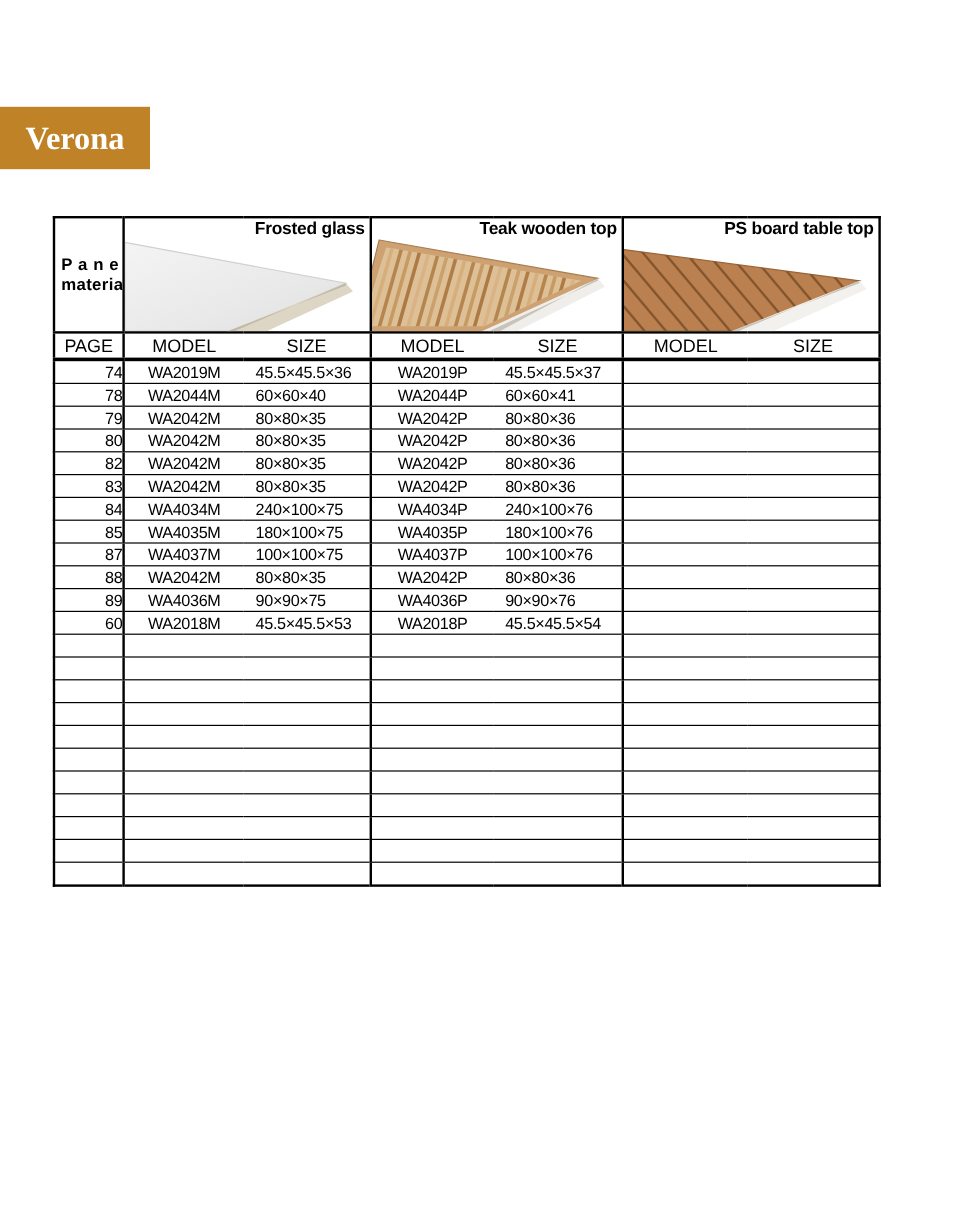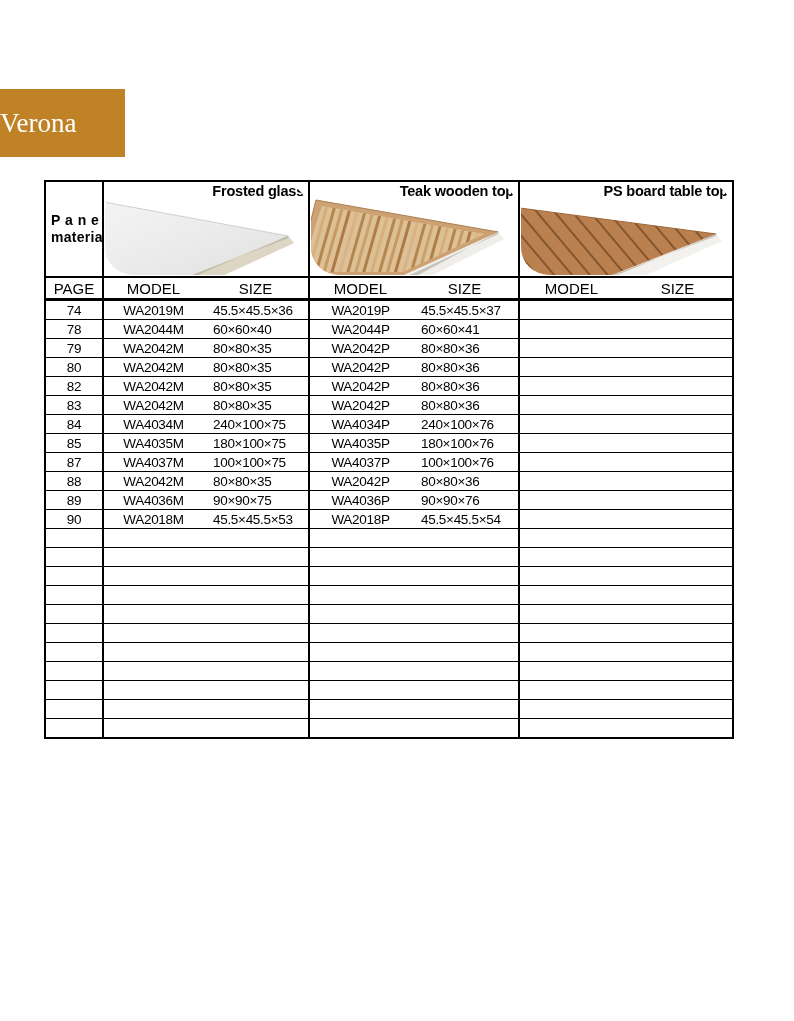--- a/index.html
+++ b/index.html
@@ -1,41 +1,41 @@
 <!DOCTYPE html>
 <html><head>
 <meta charset="utf-8">
 <style>
   html,body{margin:0;padding:0;background:#ffffff;}
   .page{position:relative;width:794px;height:1021px;background:#ffffff;overflow:hidden;
         font-family:"Liberation Sans",sans-serif;color:#000;}
   
-  .brand{position:absolute;left:0;top:89px;width:125px;height:68px;
-         display:flex;align-items:center;justify-content:flex-start;}
+  .brand{position:absolute;left:0;top:89px;width:125px;height:52px;
+         display:flex;align-items:center;justify-content:center;font-weight:bold;}
   .brand span{font-family:"Liberation Serif",serif;font-size:27px;color:#ffffff;}
   
   table.cat{position:absolute;left:44px;top:180px;width:688px;border-collapse:collapse;
             table-layout:fixed;border:2px solid #000;}
   td{border:1px solid #000;padding:0;overflow:hidden;}
   
-  tr.img-row td{height:94px;border-bottom:2px solid #000;border-radius:30px;}
+  tr.img-row td{height:94px;border-bottom:2px solid #000;}
   td.pm-cell{vertical-align:middle;}
   .pm-wrap{padding-left:5px;font-weight:bold;font-size:14px;line-height:17px;}
   .pm1{letter-spacing:.34em;}
   .pm2{letter-spacing:.02em;}
   td.img-cell{position:relative;border-left:2px solid #000;}
   td.img-cell svg{position:absolute;left:0;top:0;width:100%;height:100%;display:block;}
   .img-label{position:absolute;top:1px;right:4px;font-weight:bold;font-size:14.5px;
              letter-spacing:-0.2px;background:transparent;}
   
   tr.hdr-row td{height:20px;border-bottom:3px solid #000;font-weight:normal;font-size:15px;
                 text-align:center;vertical-align:middle;letter-spacing:0;}
   
   tr.d-row td{height:18px;font-size:13.5px;letter-spacing:-0.3px;vertical-align:middle;}
-  td.page-cell{text-align:center;}
+  td.page-cell{text-align:right;}
   td.model-cell{text-align:center;border-right:none;}
   td.size-cell{text-align:left;border-left:none;padding-left:10px;}
   td.sec-start{border-left:2px solid #000;}
   tr.hdr-row td.model-cell,tr.hdr-row td.size-cell{padding-left:0;text-align:center;margin-left:20px;}
 </style>
 </head>
 <body>
 
 <div class="page">
 
@@ -262,21 +262,21 @@
         <tr class="d-row">
           <td class="page-cell">89</td>
           <td class="model-cell sec-start">WA4036M</td>
           <td class="size-cell">90×90×75</td>
           <td class="model-cell sec-start">WA4036P</td>
           <td class="size-cell">90×90×76</td>
           <td class="model-cell sec-start"></td>
           <td class="size-cell"></td>
         </tr>
         <tr class="d-row">
-          <td class="page-cell">90</td>
+          <td class="page-cell">60</td>
           <td class="model-cell sec-start">WA2018M</td>
           <td class="size-cell">45.5×45.5×53</td>
           <td class="model-cell sec-start">WA2018P</td>
           <td class="size-cell">45.5×45.5×54</td>
           <td class="model-cell sec-start"></td>
           <td class="size-cell"></td>
         </tr>
         <tr class="d-row">
           <td class="page-cell"></td>
           <td class="model-cell sec-start"></td>

